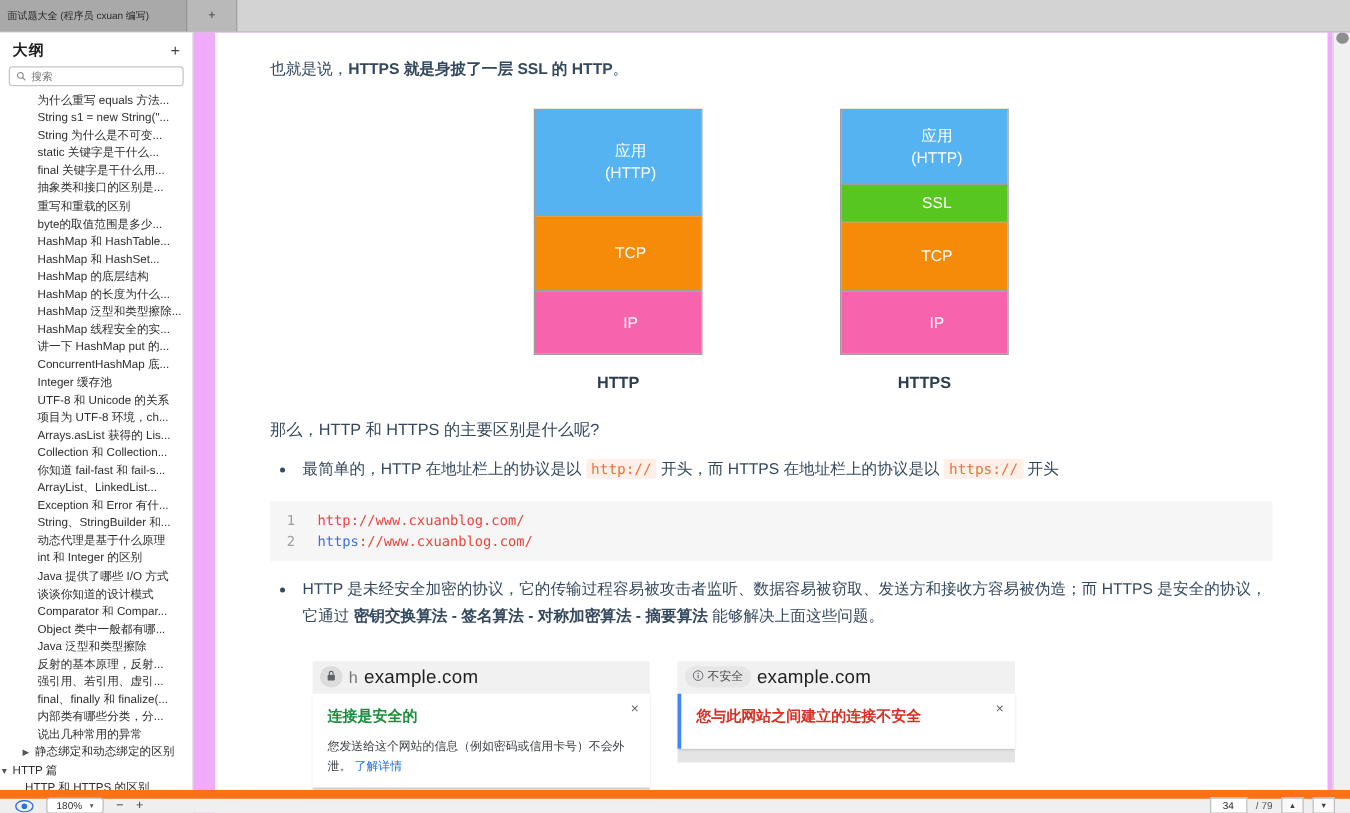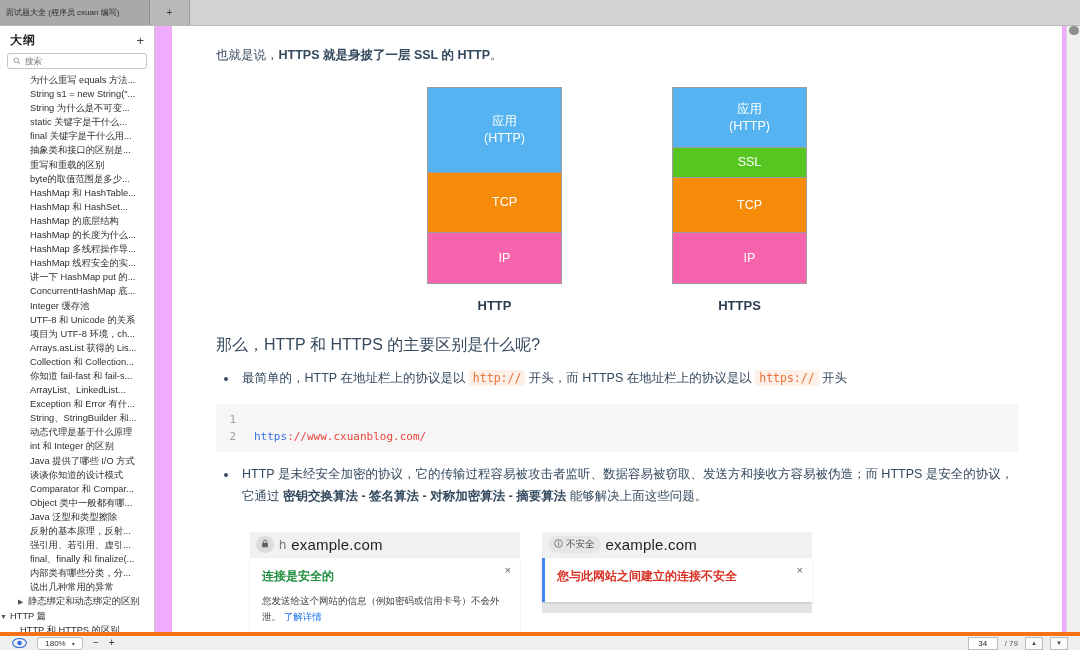--- a/index.html
+++ b/index.html
@@ -135,21 +135,21 @@
   }
   .cell:last-child { border-bottom: 0; }
   .caption {
     text-align: center;
     font-weight: bold;
     font-size: 13px;
     color: #2c3e50;
     margin-top: 14px;
   }
 
-  .q { font-size: 16px; margin-top: 22px; }
+  .q { font-size: 13px; margin-top: 22px; }
   ul.bullets { list-style: none; margin: 12px 0 0 0; }
   ul.bullets li {
     font-size: 12.5px;
     line-height: 1.75;
     padding-left: 26px;
     position: relative;
     margin-bottom: 4px;
   }
   ul.bullets li::before {
     content: "";
@@ -224,21 +224,21 @@
     position: absolute; left: 2px; top: 0px;
     width: 10px; height: 9px;
     background: #8e8e8e; border-radius: 5px;
   }
 
   
   .statusbar {
     position: absolute; left: 0; bottom: 0;
     width: 1080px; height: 18px;
     background: #efefef;
-    border-top: 4px solid #f97316;
+    border-top: 7px solid #f97316;
     display: flex; align-items: center;
   }
   .sb-left { width: 155px; display: flex; align-items: center; gap: 10px; padding-left: 12px; }
   .eye { width: 15px; height: 10px; }
   .zoomsel {
     border: 1px solid #bdbdbd; border-radius: 3px;
     background: #fff; font-size: 8px; color: #333;
     height: 13px; width: 46px;
     display: flex; align-items: center; justify-content: center;
     gap: 6px;
@@ -291,21 +291,21 @@
         <div class="oi lvl2"><span>String 为什么是不可变...</span></div>
         <div class="oi lvl2"><span>static 关键字是干什么...</span></div>
         <div class="oi lvl2"><span>final 关键字是干什么用...</span></div>
         <div class="oi lvl2"><span>抽象类和接口的区别是...</span></div>
         <div class="oi lvl2"><span>重写和重载的区别</span></div>
         <div class="oi lvl2"><span>byte的取值范围是多少...</span></div>
         <div class="oi lvl2"><span>HashMap 和 HashTable...</span></div>
         <div class="oi lvl2"><span>HashMap 和 HashSet...</span></div>
         <div class="oi lvl2"><span>HashMap 的底层结构</span></div>
         <div class="oi lvl2"><span>HashMap 的长度为什么...</span></div>
-        <div class="oi lvl2"><span>HashMap 多线程操作导...</span></div>
+        <div class="oi lvl2"><span>HashMap 泛型和类型擦除...</span></div>
         <div class="oi lvl2"><span>HashMap 线程安全的实...</span></div>
         <div class="oi lvl2"><span>讲一下 HashMap put 的...</span></div>
         <div class="oi lvl2"><span>ConcurrentHashMap 底...</span></div>
         <div class="oi lvl2"><span>Integer 缓存池</span></div>
         <div class="oi lvl2"><span>UTF-8 和 Unicode 的关系</span></div>
         <div class="oi lvl2"><span>项目为 UTF-8 环境，ch...</span></div>
         <div class="oi lvl2"><span>Arrays.asList 获得的 Lis...</span></div>
         <div class="oi lvl2"><span>Collection 和 Collection...</span></div>
         <div class="oi lvl2"><span>你知道 fail-fast 和 fail-s...</span></div>
         <div class="oi lvl2"><span>ArrayList、LinkedList...</span></div>
@@ -376,20 +376,21 @@
 
       <p class="q doc">那么，HTTP 和 HTTPS 的主要区别是什么呢?</p>
 
       <ul class="bullets doc">
         <li id="bullet-0"><span>最简单的，HTTP 在地址栏上的协议是以 </span><code class="inl">http://</code><span> 开头，而 HTTPS 在地址栏上的协议是以 </span><code class="inl">https://</code><span> 开头</span></li>
       </ul>
 
       <div class="codeblock" id="codeblock">
           <div class="cl">
             <span class="num">1</span>
+            <span class="txt"><span style="color: rgb(232, 69, 60);">http</span><span>://www.cxuanblog.com/</span></span>
           </div>
           <div class="cl">
             <span class="num">2</span>
             <span class="txt"><span style="color: rgb(59, 111, 224);">https</span><span>://www.cxuanblog.com/</span></span>
           </div>
         </div>
 
       <ul class="bullets doc">
         <li id="bullet-1"><span>HTTP 是未经安全加密的协议，它的传输过程容易被攻击者监听、数据容易被窃取、发送方和接收方容易被伪造；而 HTTPS 是安全的协议，它通过 </span><b>密钥交换算法 - 签名算法 - 对称加密算法 - 摘要算法</b><span> 能够解决上面这些问题。</span></li>
       </ul>

